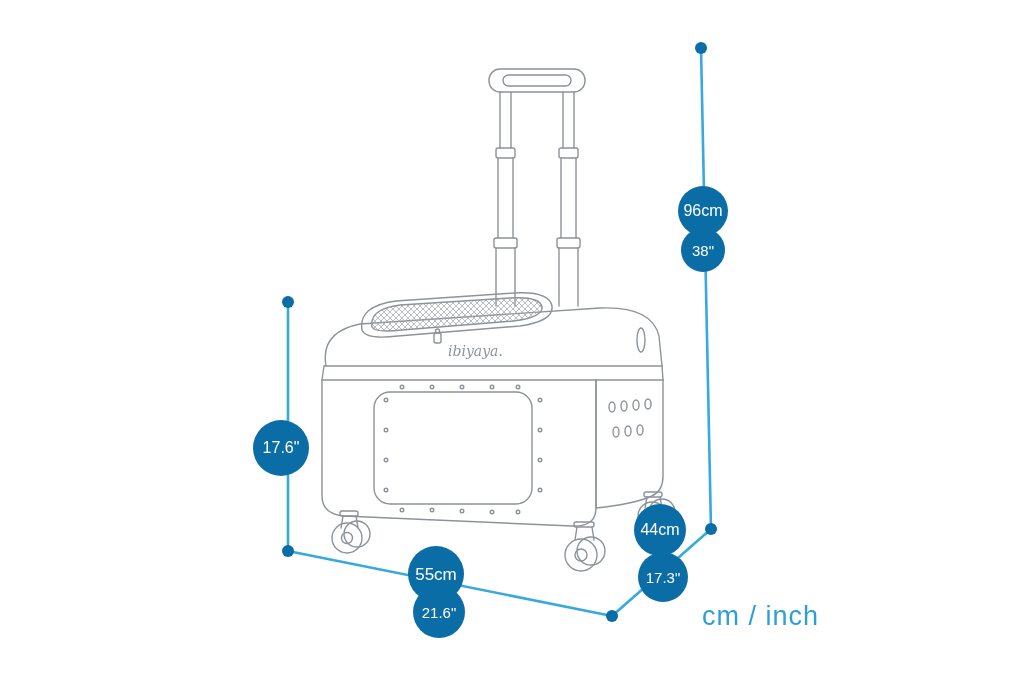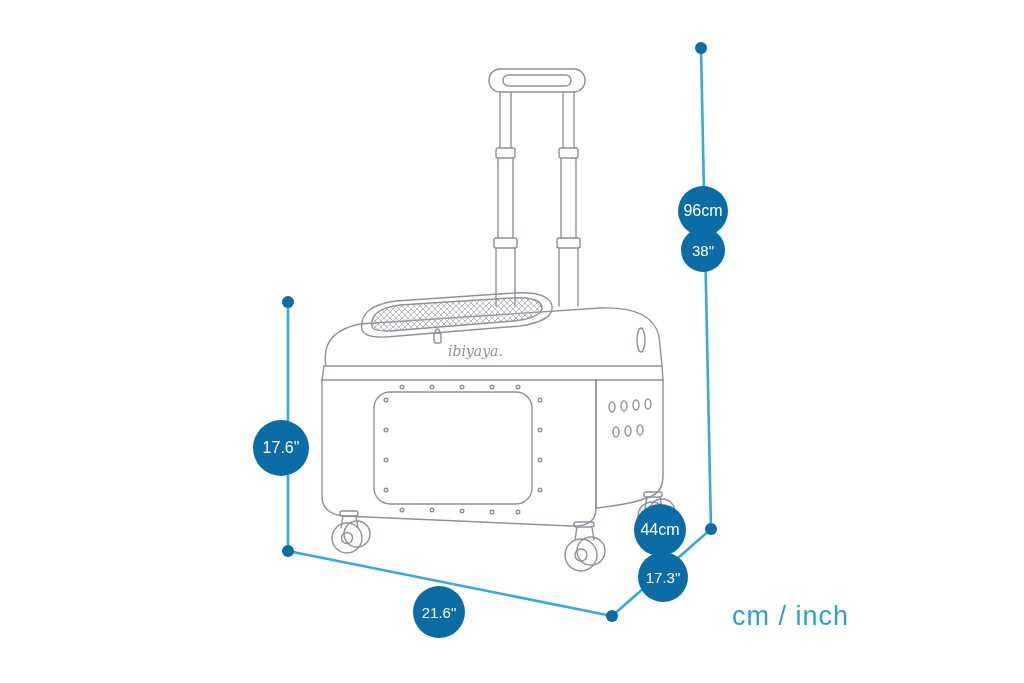--- a/index.html
+++ b/index.html
@@ -21,21 +21,21 @@
   .b-th-cm  {left:678px;top:186px;width:50px;height:50px;font-size:16px;z-index:3;}
   .b-th-in  {left:681px;top:228px;width:44px;height:44px;font-size:15px;z-index:2;}
   .b-ch-cm  {left:248px;top:372px;width:66px;height:66px;font-size:17px;z-index:3;}
   .b-ch-in  {left:253px;top:420px;width:56px;height:56px;font-size:16px;z-index:2;}
   .b-w-cm   {left:408px;top:546px;width:56px;height:56px;font-size:17px;z-index:3;}
   .b-w-in   {left:413px;top:586px;width:52px;height:52px;font-size:15px;z-index:2;}
   .b-d-cm   {left:634px;top:504px;width:52px;height:52px;font-size:16px;z-index:3;}
   .b-d-in   {left:638px;top:552px;width:50px;height:50px;font-size:15px;z-index:2;}
   .unit-label{
     position:absolute;left:702px;top:601px;
-    font-size:27px;color:var(--text-blue,#2d9fd8);letter-spacing:1px;margin-left:30px;
+    font-size:27px;color:var(--text-blue,#2d9fd8);letter-spacing:1px;
   }
   .brand-text{
     font-family:"DejaVu Serif",serif;font-style:italic;
     fill:var(--drawing-gray,#8d939a);stroke:none;font-size:14px;
   }
 </style>
 </head>
 <body>
 
 <div class="canvas">
@@ -159,19 +159,20 @@
       <circle class="dot" cx="288" cy="551" r="6"></circle>
       <circle class="dot" cx="612" cy="616" r="6"></circle>
     </g>
   </svg>
 
   <div class="badge b-th-cm">96cm</div>
   <div class="badge b-th-in">38"</div>
 
   <div class="badge b-ch-in">17.6"</div>
 
+  <div class="badge b-w-cm">55cm</div>
   <div class="badge b-w-in">21.6"</div>
 
   <div class="badge b-d-cm">44cm</div>
   <div class="badge b-d-in">17.3"</div>
 
   <div class="unit-label">cm / inch</div>
 </div>
 
 </body></html>

